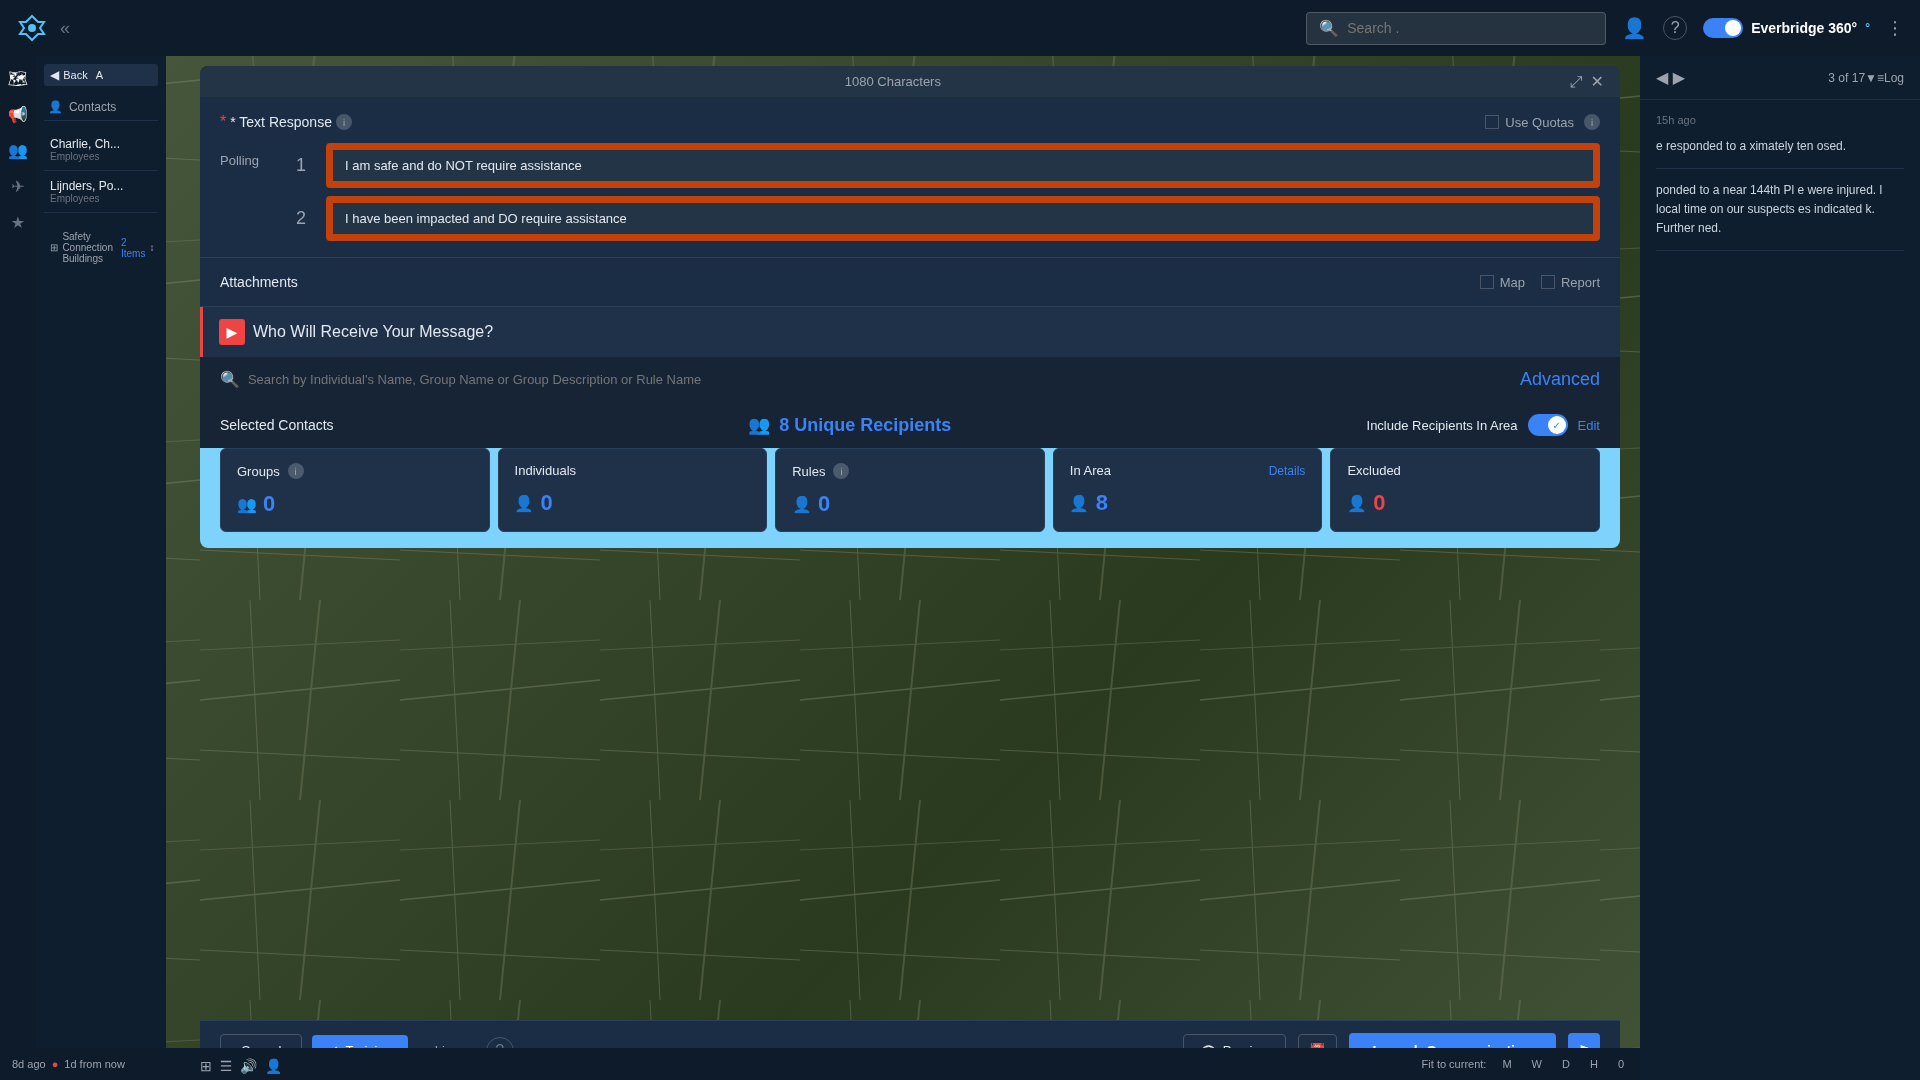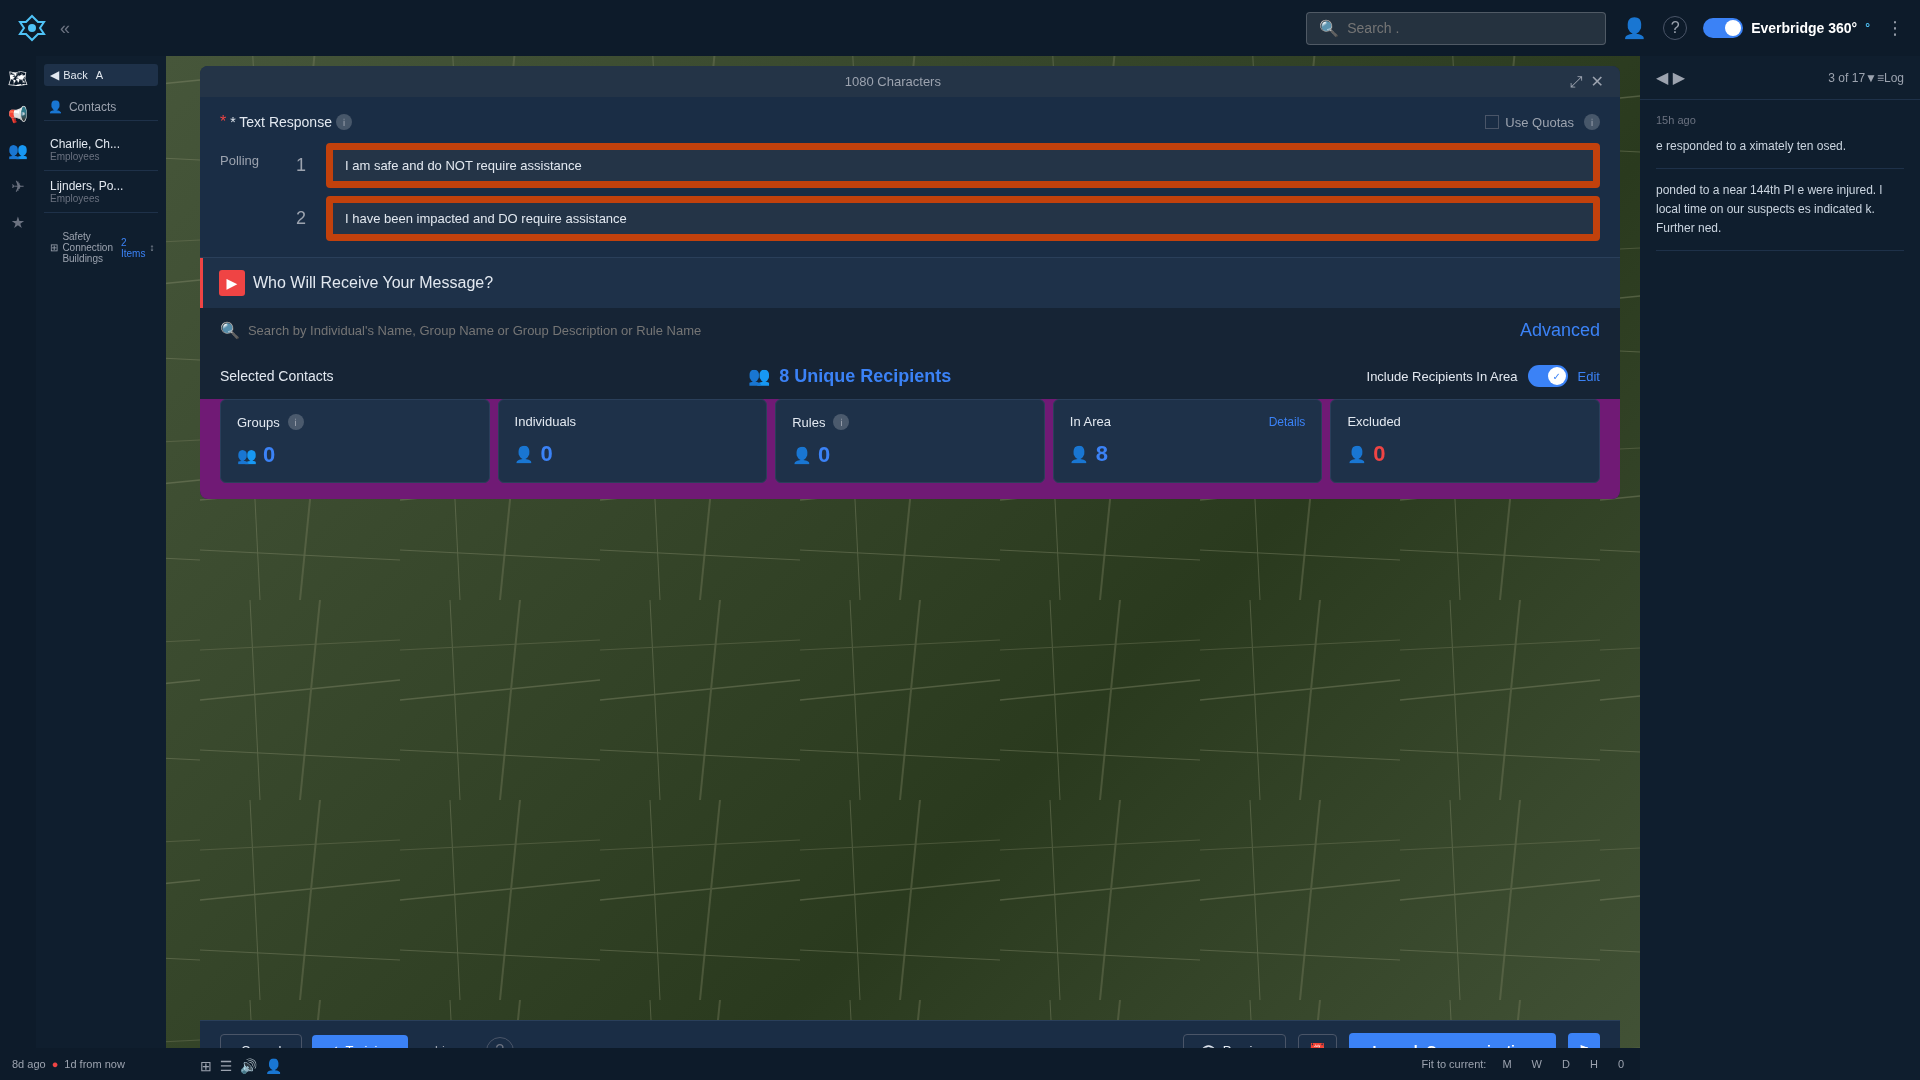--- a/index.html
+++ b/index.html
@@ -385,21 +385,21 @@
       font-size: 13px;
       cursor: pointer;
       font-weight: 500;
     }
 
     
     .contact-cards {
       display: flex;
       gap: 0;
       padding: 0 20px 16px;
-      background: #701a75;
+      background: #7dd3fc;
     }
     .contact-card {
       flex: 1;
       background: #1e3149;
       border: 1px solid #2a3f5a;
       border-radius: 6px;
       padding: 14px 16px;
       margin-right: 8px;
     }
     .contact-card:last-child { margin-right: 0; }
@@ -786,20 +786,35 @@
             <input class="poll-input" type="text" value="I am safe and do NOT require assistance" style="">
           </div>
           <div class="polling-row">
             <span class="poll-number">2</span>
             <input class="poll-input" type="text" value="I have been impacted and DO require assistance" style="">
           </div>
         </div>
       </div>
     </div>
 
+    <div class="attachments-section">
+      <div class="attachments-header">
+        <span class="attachments-title">Attachments</span>
+        <div class="attach-checkboxes">
+          <div class="attach-check">
+            <div class="checkbox"></div>
+            <span>Map</span>
+          </div>
+          <div class="attach-check">
+            <div class="checkbox"></div>
+            <span>Report</span>
+          </div>
+        </div>
+      </div>
+    </div>
 
     <div class="recipients-section" style="position:relative;">
 
       <div class="recipients-header">
         <div class="recipients-toggle">
           <span class="recipients-toggle-icon">▶</span>
         </div>
         <span class="recipients-title">Who Will Receive Your Message?</span>
       </div>
 

